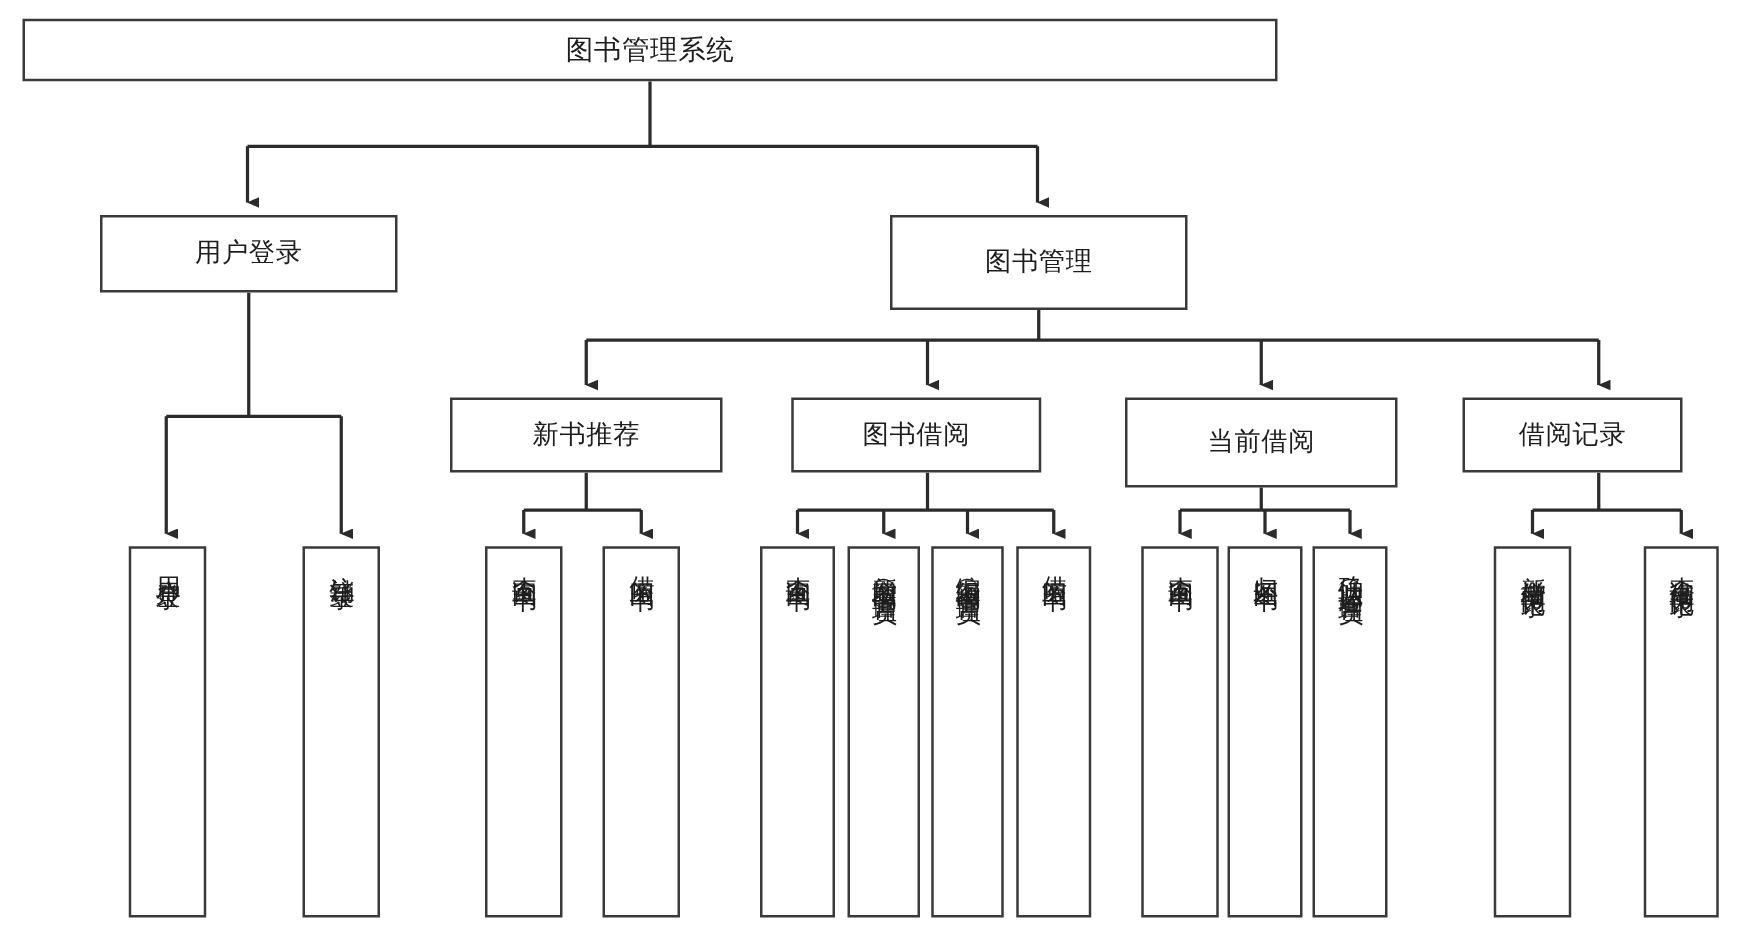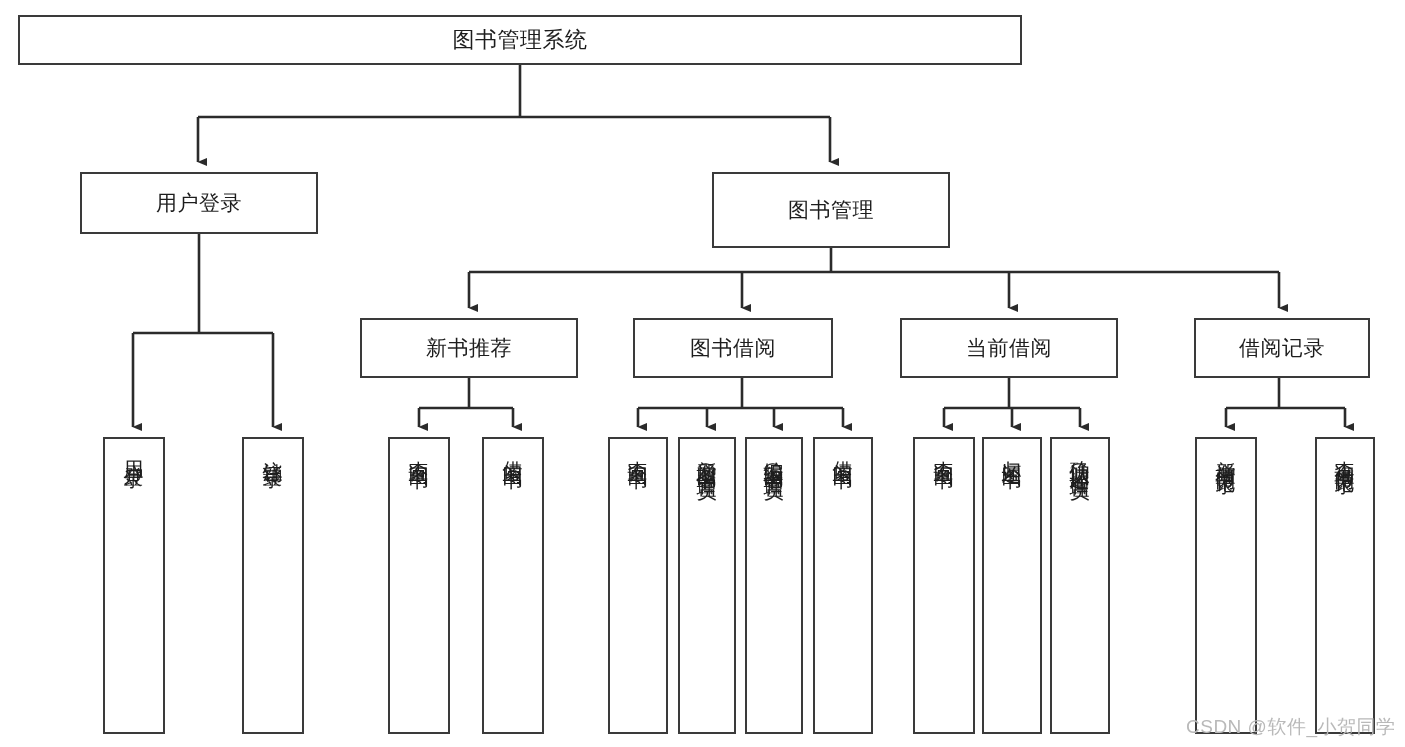--- a/index.html
+++ b/index.html
@@ -133,24 +133,24 @@
         <span class="node-label">图书管理</span>
       </div>
     </div>
   <div id="nodes-level3">
       <div class="node level3" style="left: 360px; top: 318px; width: 218px; height: 60px;">
         <span class="node-label">新书推荐</span>
       </div>
       <div class="node level3" style="left: 633px; top: 318px; width: 200px; height: 60px;">
         <span class="node-label">图书借阅</span>
       </div>
-      <div class="node level3" style="left: 900px; top: 318px; width: 218px; height: 60px;">
+      <div class="node level3" style="left: 900px; top: 318px; width: 218px; height: 72px;">
         <span class="node-label">当前借阅</span>
       </div>
-      <div class="node level3" style="left: 1170px; top: 318px; width: 176px; height: 60px; margin-left: 24px;">
+      <div class="node level3" style="left: 1170px; top: 318px; width: 176px; height: 60px;">
         <span class="node-label">借阅记录</span>
       </div>
     </div>
   <div id="nodes-leaves">
       <div class="node leaf" style="left: 103px; top: 437px; width: 62px; height: 297px;">
         <span class="node-label">用户登录</span>
       </div>
       <div class="node leaf" style="left: 242px; top: 437px; width: 62px; height: 297px;">
         <span class="node-label">注销登录</span>
       </div>
@@ -182,14 +182,13 @@
         <span class="node-label">确认归还（管理员）</span>
       </div>
       <div class="node leaf" style="left: 1195px; top: 437px; width: 62px; height: 297px;">
         <span class="node-label">新增借阅记录</span>
       </div>
       <div class="node leaf" style="left: 1315px; top: 437px; width: 60px; height: 297px;">
         <span class="node-label">查询借阅记录</span>
       </div>
     </div>
 
-  <div id="watermark">CSDN @软件_小贺同学</div>
 </div>
 
 </body></html>

